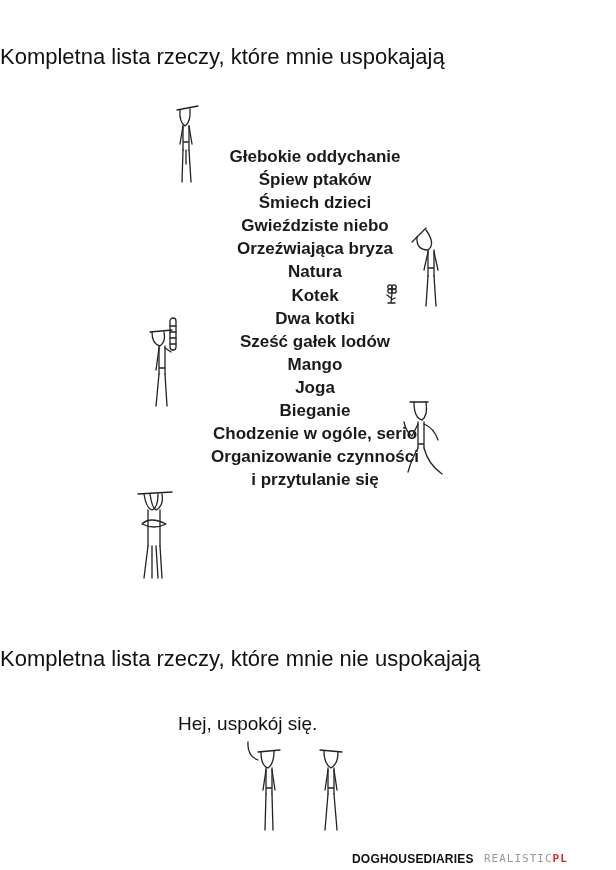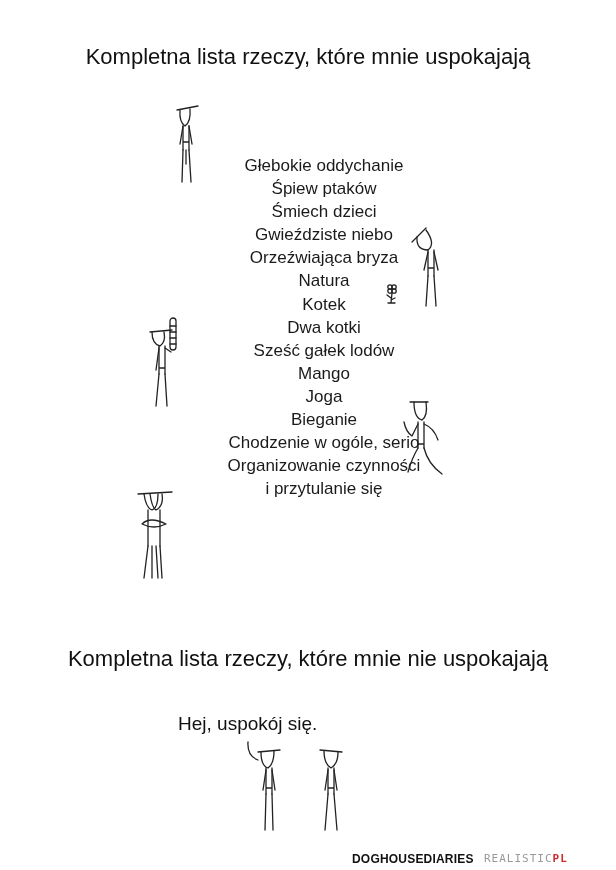--- a/index.html
+++ b/index.html
@@ -1,23 +1,23 @@
 <!DOCTYPE html>
 <html><head>
 <meta charset="utf-8">
 <style>
   html, body { margin:0; padding:0; background:#ffffff; }
   body { width:616px; height:870px; position:relative; overflow:hidden;
          font-family:"Liberation Sans", sans-serif; color:#111; }
-  .title { position:absolute; left:0; width:616px; text-align:center;
+  .title { position:absolute; left:0; width:616px; text-align:left;
            font-size:22px; font-weight:normal; margin:0; }
   #title1 { top:44px; }
   #title2 { top:646px; }
-  .list { position:absolute; top:142px; left:162px; width:300px; margin:12px; padding:0;
-          list-style:none; text-align:center; font-size:17px; line-height:23.1px; color:#1a1a1a; }
+  .list { position:absolute; top:142px; left:162px; width:300px; margin:3px; padding:0;
+          list-style:none; text-align:center; font-size:17px; line-height:23.1px; color:#1a1a1a;font-weight:bold; }
   .fig { position:absolute; }
   .fig svg { display:block; }
   .fig svg * { fill:none; stroke:#222; stroke-width:1.3; stroke-linecap:round; stroke-linejoin:round; }
   .speech { position:absolute; left:178px; top:713px; font-size:19px; }
   .credit { position:absolute; left:352px; top:852px; font-size:12px; font-weight:bold; letter-spacing:0.2px; }
   .logo { position:absolute; left:484px; top:852px; font-size:11px; letter-spacing:1px; color:#999;
           font-family:"DejaVu Sans Mono", monospace; }
   .logo .pl { color:#d12a2a; font-weight:bold; }
 </style>
 </head>

